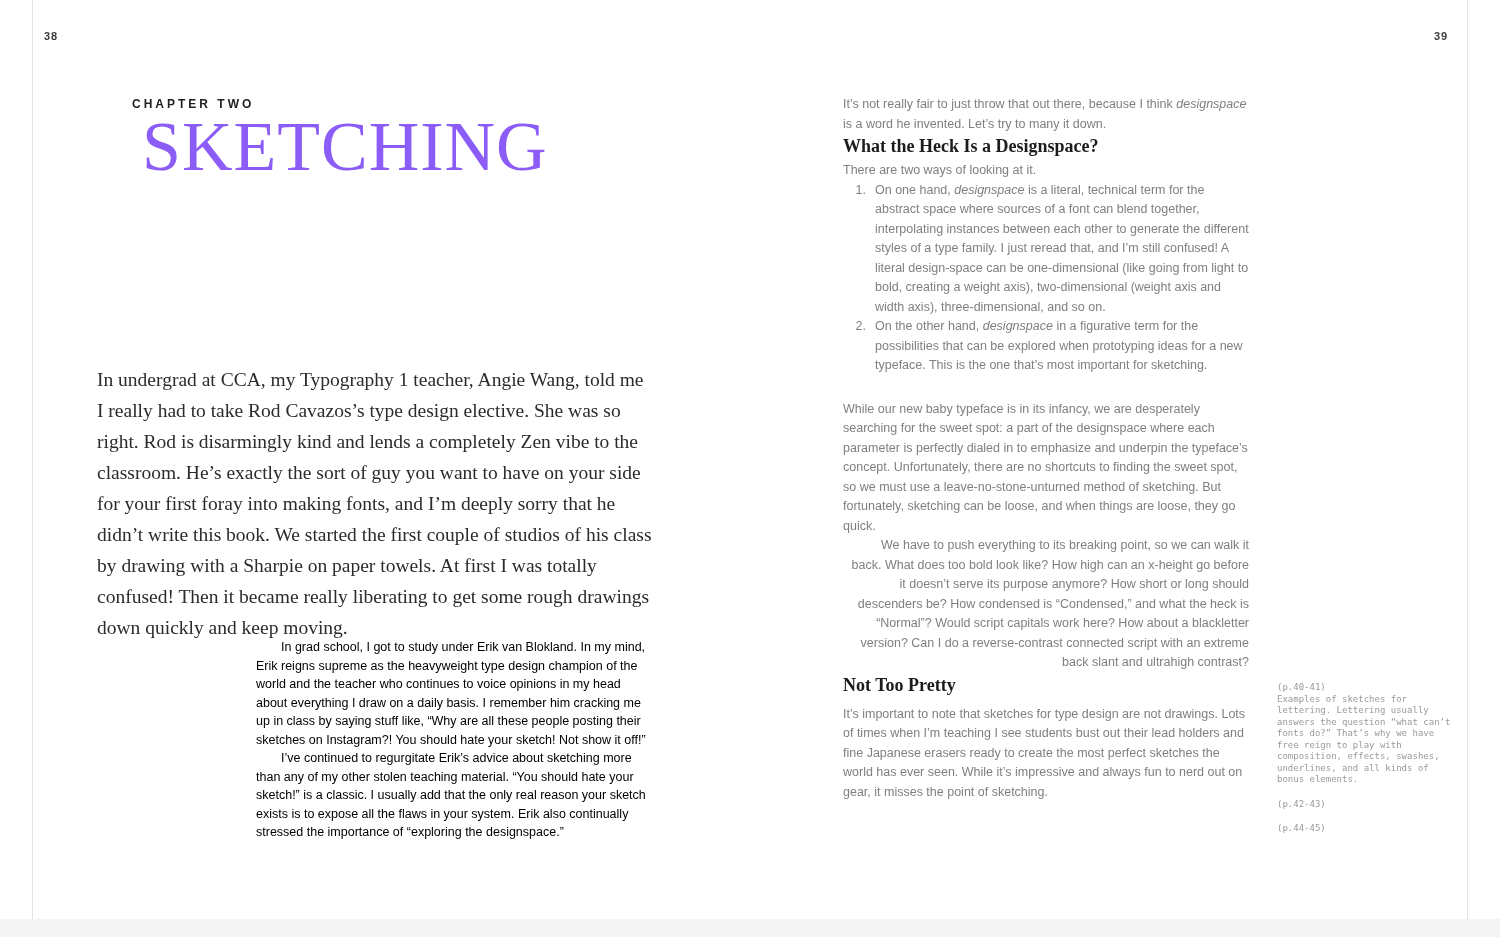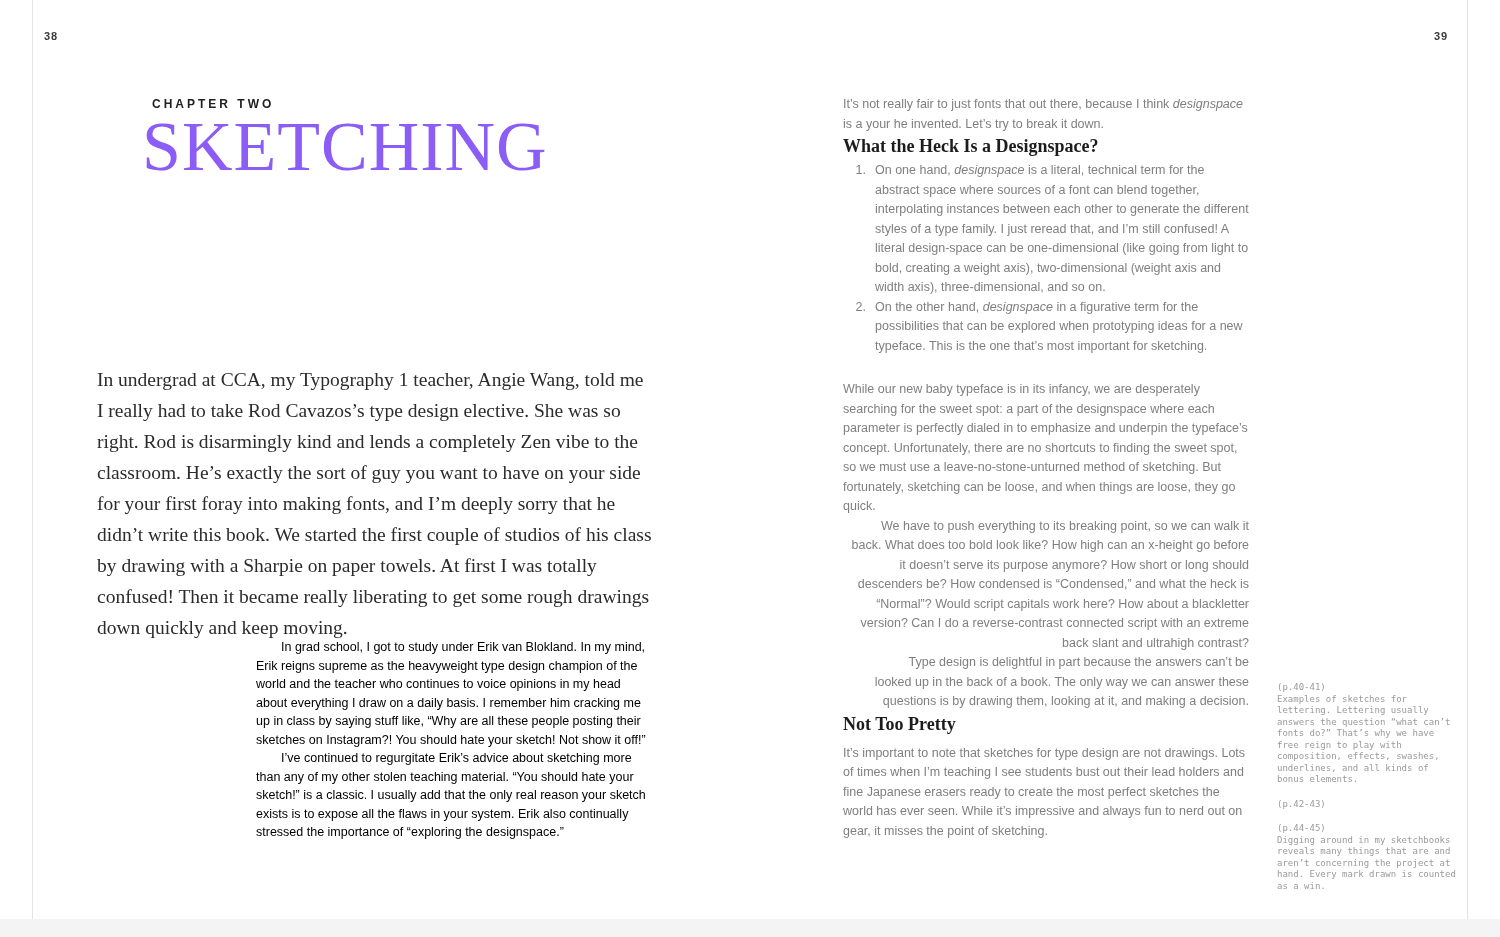--- a/index.html
+++ b/index.html
@@ -33,21 +33,21 @@
     font-weight: bold;
     letter-spacing: 1px;
     color: #3a3a3a;
   }
   .pagenum.pn-left { left: 44px; }
   .pagenum.pn-right { left: 1434px; }
 
   
   .chapter-label {
     position: absolute;
-    left: 152px;
+    left: 132px;
     top: 97px;
     font-family: "Liberation Sans", sans-serif;
     font-size: 12px;
     font-weight: bold;
     letter-spacing: 3px;
     color: #222222;
   }
   .chapter-title {
     position: absolute;
     left: 142px;
@@ -142,51 +142,50 @@
 
   <div class="left-intro">In undergrad at CCA, my Typography 1 teacher, Angie Wang, told me I really had to take Rod Cavazos’s type design elective. She was so right. Rod is disarmingly kind and lends a completely Zen vibe to the classroom. He’s exactly the sort of guy you want to have on your side for your first foray into making fonts, and I’m deeply sorry that he didn’t write this book. We started the first couple of studios of his class by drawing with a Sharpie on paper towels. At first I was totally confused! Then it became really liberating to get some rough drawings down quickly and keep moving.</div>
 
   <div class="left-aside">
     <p>In grad school, I got to study under Erik van Blokland. In my mind, Erik reigns supreme as the heavyweight type design champion of the world and the teacher who continues to voice opinions in my head about everything I draw on a daily basis. I remember him cracking me up in class by saying stuff like, “Why are all these people posting their sketches on Instagram?! You should hate your sketch! Not show it off!”</p>
     <p>I’ve continued to regurgitate Erik’s advice about sketching more than any of my other stolen teaching material. “You should hate your sketch!” is a classic. I usually add that the only real reason your sketch exists is to expose all the flaws in your system. Erik also continually stressed the importance of “exploring the designspace.”</p>
   </div>
 
   <div class="right-col">
 
-    <p class="body-para"><span>It’s not really fair to just fonts that out there, because I think </span><span class="em">designspace</span><span> is a your he invented. Let’s try to break it down.</span></p>
+    <p class="body-para"><span>It’s not really fair to just throw that out there, because I think </span><span class="em">designspace</span><span> is a word he invented. Let’s try to many it down.</span></p>
 
     <h2 class="sec-heading">What the Heck Is a Designspace?</h2>
+    <p class="body-para sec-sub">There are two ways of looking at it.</p>
 
     <div class="olist">
       <div class="li">
         <span class="num">1.</span>
         <span class="litext"><span>On one hand, </span><span class="em">designspace</span><span> is a literal, technical term for the abstract space where sources of a font can blend together, interpolating instances between each other to generate the different styles of a type family. I just reread that, and I’m still confused! A literal design-space can be one-dimensional (like going from light to bold, creating a weight axis), two-dimensional (weight axis and width axis), three-dimensional, and so on.</span></span>
       </div>
       <div class="li">
         <span class="num">2.</span>
         <span class="litext"><span>On the other hand, </span><span class="em">designspace</span><span> in a figurative term for the possibilities that can be explored when prototyping ideas for a new typeface. This is the one that’s most important for sketching.</span></span>
       </div>
     </div>
 
     <p class="body-para">While our new baby typeface is in its infancy, we are desperately searching for the sweet spot: a part of the designspace where each parameter is perfectly dialed in to emphasize and underpin the typeface’s concept. Unfortunately, there are no shortcuts to finding the sweet spot, so we must use a leave-no-stone-unturned method of sketching. But fortunately, sketching can be loose, and when things are loose, they go quick.</p>
     <p class="body-para indent">We have to push everything to its breaking point, so we can walk it back. What does too bold look like? How high can an x-height go before it doesn’t serve its purpose anymore? How short or long should descenders be? How condensed is “Condensed,” and what the heck is “Normal”? Would script capitals work here? How about a blackletter version? Can I do a reverse-contrast connected script with an extreme back slant and ultrahigh contrast?</p>
-    <p class="body-para indent">Type design is delightful in part because the answers can’t be looked up in the back of a book. The only way we can answer these questions is by drawing them, looking at it, and making a decision.</p>
 
     <h2 class="sec-heading">Not Too Pretty</h2>
     <p class="body-para gap-above">It’s important to note that sketches for type design are not drawings. Lots of times when I’m teaching I see students bust out their lead holders and fine Japanese erasers ready to create the most perfect sketches the world has ever seen. While it’s impressive and always fun to nerd out on gear, it misses the point of sketching.</p>
 
   </div>
 
   <div class="margin-notes">
     <div class="note">
       <div class="ref">(p.40-41)</div>
       <div class="txt">Examples of sketches for lettering. Lettering usually answers the question “what can’t fonts do?” That’s why we have free reign to play with composition, effects, swashes, underlines, and all kinds of bonus elements.</div>
     </div>
     <div class="note">
       <div class="ref">(p.42-43)</div>
     </div>
     <div class="note">
       <div class="ref">(p.44-45)</div>
-      <div class="txt">Digging around in my sketchbooks reveals many things that are and aren’t concerning the project at hand. Every mark drawn is counted as a win.</div>
     </div>
   </div>
 
 </div>
 
 </body></html>

